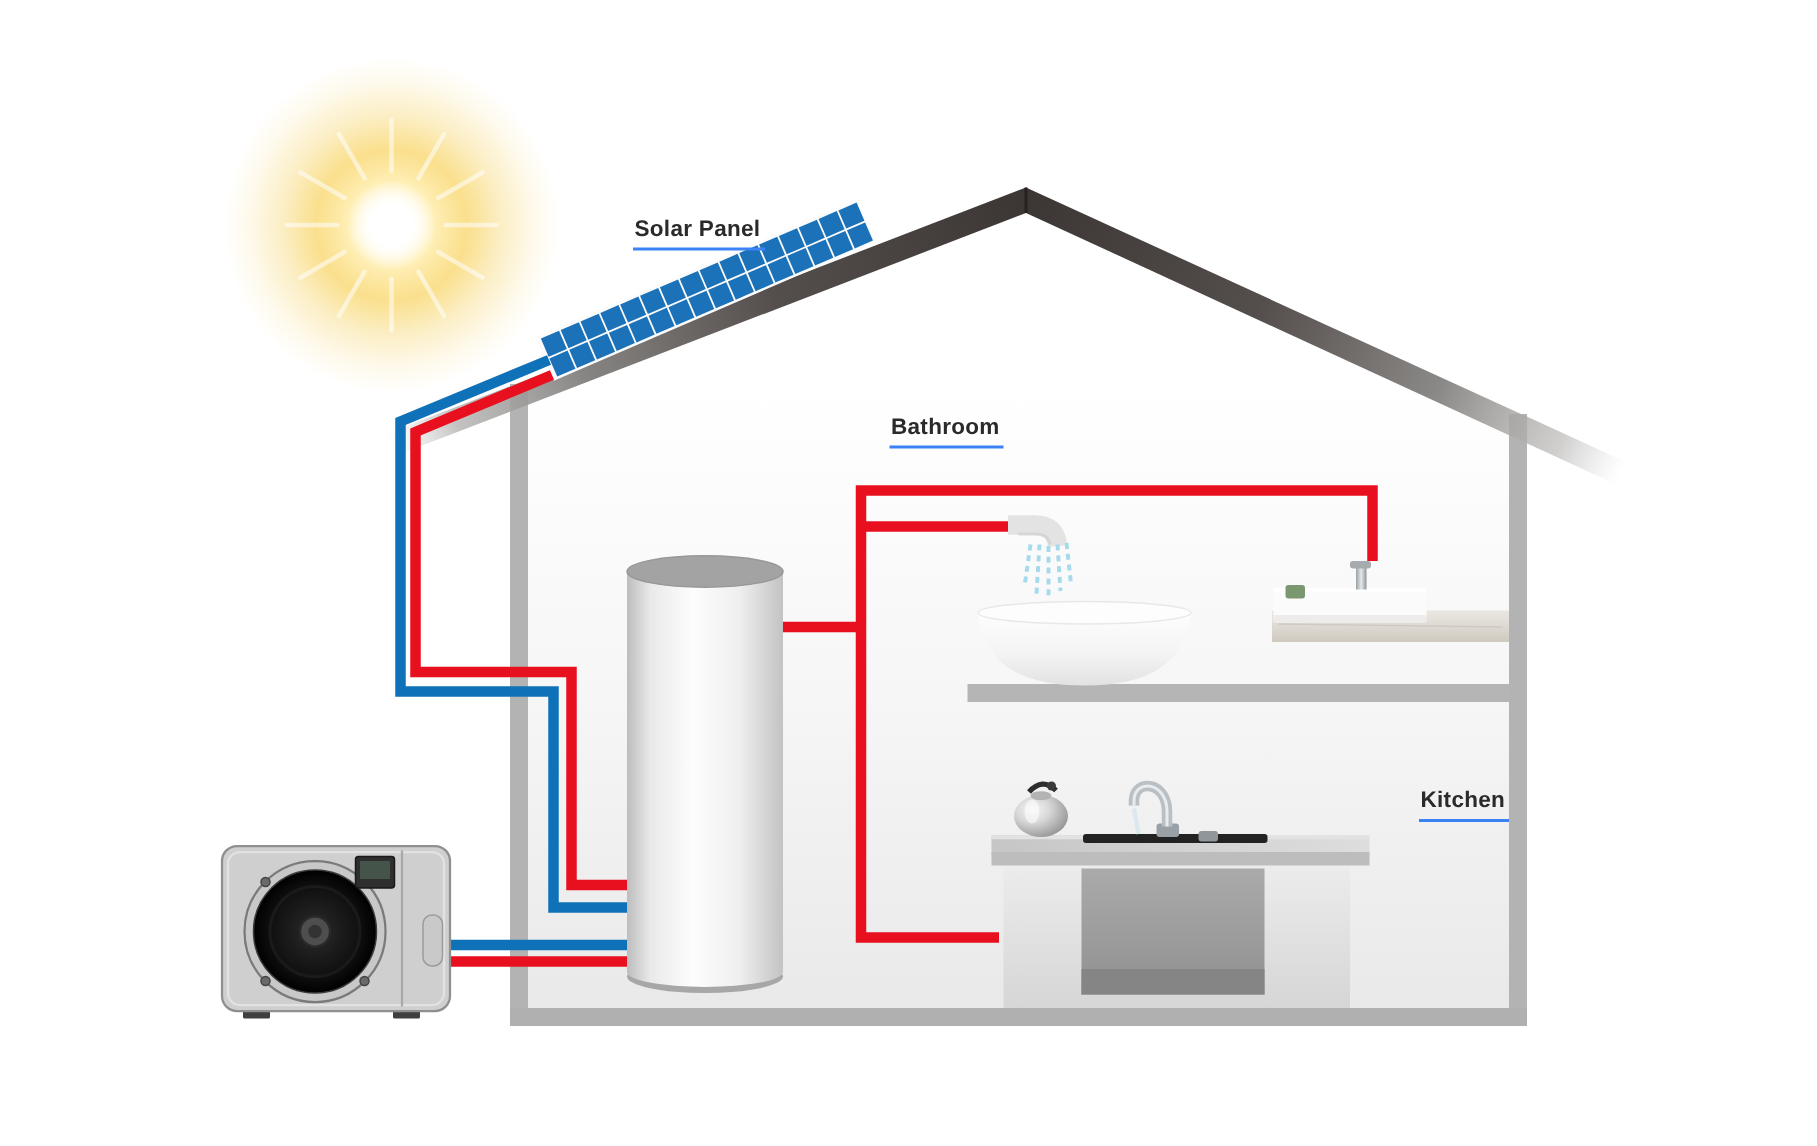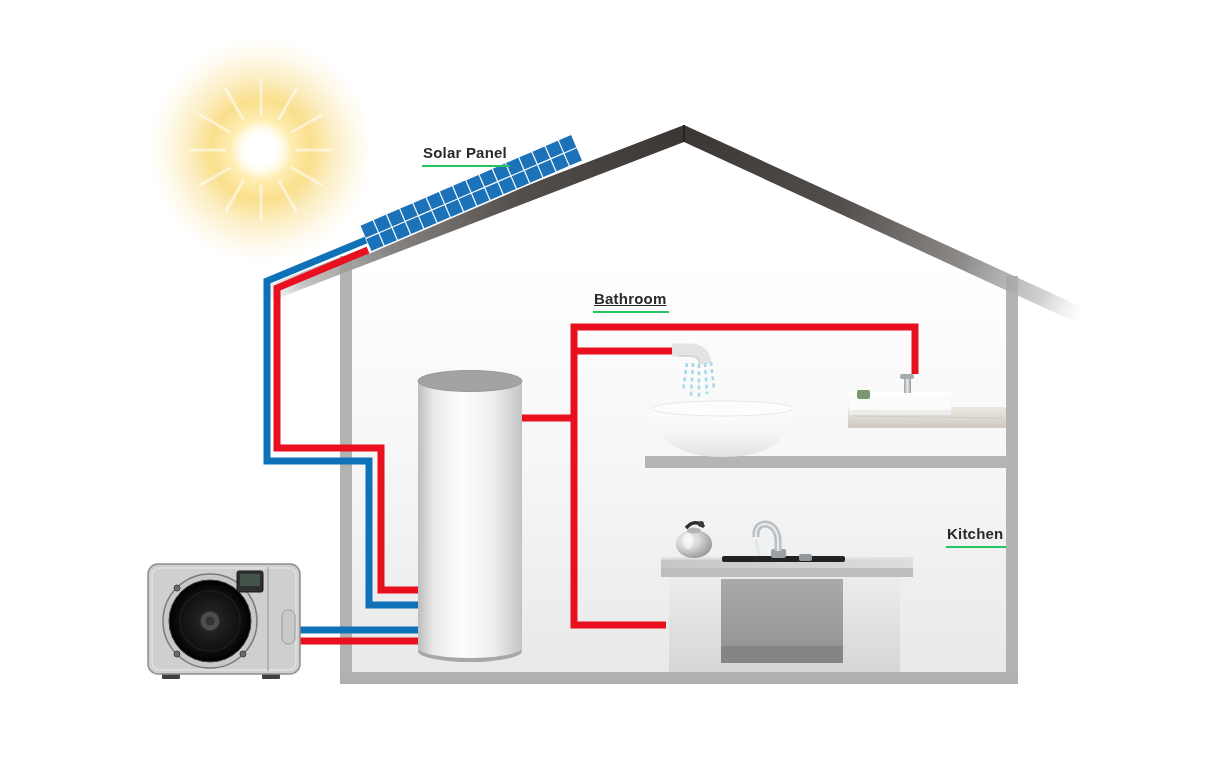--- a/index.html
+++ b/index.html
@@ -1,23 +1,23 @@
 <!DOCTYPE html>
 <html style="--hot_pipe: #e8101f; --cold_pipe: #0f72b8; --solar_cell: #1b72b9; --roof_dark: #3b3533; --structure_gray: #b3b3b3; --sun_glow: #f9d86f; --water_droplet: #a5d9ec; --label_text: #2a2a2a;"><head>
 <meta charset="utf-8">
 <style>
   html,body{margin:0;padding:0;background:#fff;}
   .canvas{position:relative;width:1211px;height:764px;background:#ffffff;overflow:hidden;
           font-family:"Liberation Sans", sans-serif;}
   .canvas svg{position:absolute;left:0;top:0;}
   .label{position:absolute;font-size:15px;font-weight:600;color:var(--label_text,#2a2a2a);
-         padding:0 3px 4px 1px;border-bottom:2px solid #22c55e;letter-spacing:.2px;
+         padding:0 3px 4px 1px;border-bottom:2px solid #3b82f6;letter-spacing:.2px;
          white-space:nowrap;}
   #lbl-solar{left:422px;top:144px;}
-  #lbl-bath{left:593px;top:290px;text-decoration:underline;}
+  #lbl-bath{left:593px;top:276px;}
   #lbl-kitchen{left:918px;top:525px;margin-left:28px;}
   .pipe{fill:none;stroke-width:7;stroke-linejoin:miter;}
   .pipe.hot{stroke:var(--hot_pipe,#e8101f);}
   .pipe.cold{stroke:var(--cold_pipe,#0f72b8);}
   .droplet{stroke:var(--water_droplet,#a5d9ec);stroke-width:2.6;stroke-dasharray:4 3.2;fill:none;}
 </style>
 </head>
 <body>
 
 <div class="canvas">

